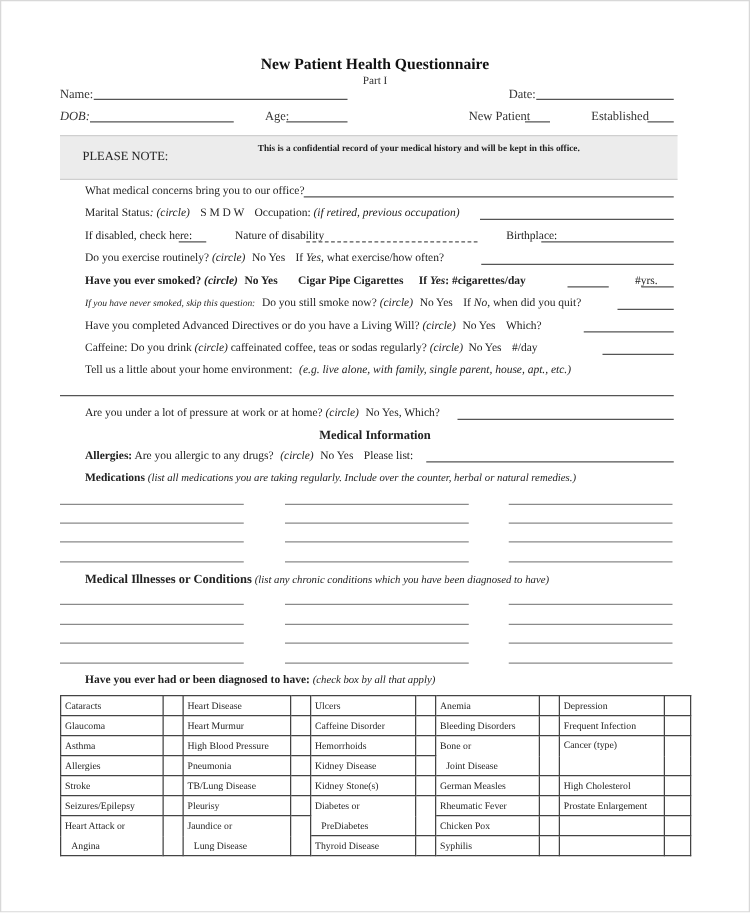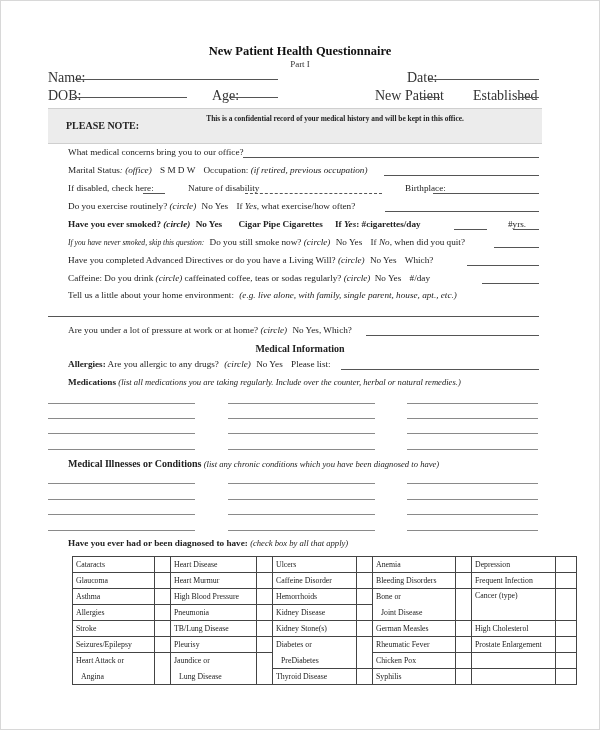--- a/index.html
+++ b/index.html
@@ -2,69 +2,69 @@
 <html><head>
 <meta charset="utf-8">
 <style>
   html, body { margin:0; padding:0; }
   body { width:600px; height:730px; background:#fff; position:relative; overflow:hidden;
          font-family:"Liberation Serif", serif; color:#222; }
   .frame { position:absolute; left:0; top:0; width:598px; height:728px; border:1px solid #d8d8d8; }
   .abs { position:absolute; white-space:nowrap; }
   .title { left:0; width:600px; text-align:center; top:44px; font-size:12.5px; font-weight:bold; color:#111; }
   .subtitle { left:0; width:600px; text-align:center; top:59px; font-size:9px; color:#333; }
-  .sm { font-size:14px; color:#333; }
+  .sm { font-size:10px; color:#333; }
   .line { position:absolute; height:0; border-bottom:1px solid #555; }
   .gline { position:absolute; height:0; border-bottom:1px solid #8a8a8a; }
   .note { position:absolute; left:48px; top:108px; width:494px; height:34px; background:#ececec; border-top:1px solid #cfcfcf; border-bottom:1px solid #cfcfcf; }
-  .note-label { position:absolute; left:18px; top:11px; font-size:10px; font-weight:bold; color:#222; }
+  .note-label { position:absolute; left:18px; top:11px; font-size:10px; font-weight:normal; color:#222; }
   .note-l1 { position:absolute; left:112px; top:5px; width:350px; text-align:center; font-size:7.4px; font-weight:bold; color:#222; }
   .note-l2 { position:absolute; left:112px; top:19px; width:370px; text-align:center; font-size:7.4px; font-weight:bold; color:#222; }
   .q { font-size:9.2px; color:#222;margin-left:20px; }
   .q i { font-style:italic; }
   .sect { left:0; width:600px; text-align:center; font-size:10px; font-weight:bold; color:#222; }
   .bold { font-weight:bold; }
   table.cond { position:absolute; left:48px; top:556px; border-collapse:collapse; width:504px; table-layout:fixed; }
   table.cond td { border:1px solid #444; font-size:7.8px; color:#222; height:15px; padding:0 0 0 3px; vertical-align:middle; white-space:nowrap; overflow:hidden; }
   table.cond td.box { padding:0; }
-  table.cond { border:1.5px solid #444;margin-left:24px; }
+  table.cond { border:1.5px solid #444; }
   .indent { padding-left:8px !important; }
 </style>
 </head>
 <body>
 
 <div class="frame"></div>
 
 <div class="abs title">New Patient Health Questionnaire</div>
 <div class="abs subtitle">Part I</div>
 
 <div class="abs sm" style="left:48px;top:70px;">Name:</div>
 <div class="line" style="left:75px;top:79px;width:203px;"></div>
 <div class="abs sm" style="left:407px;top:70px;">Date:</div>
 <div class="line" style="left:429px;top:79px;width:110px;"></div>
 
-<div class="abs sm" style="left:48px;top:88px;">DOB:</div>
+<div class="abs sm" style="left:48px;top:88px;font-style:italic;">DOB:</div>
 <div class="line" style="left:72px;top:97px;width:115px;"></div>
 <div class="abs sm" style="left:212px;top:88px;">Age:</div>
 <div class="line" style="left:229px;top:97px;width:49px;"></div>
 <div class="abs sm" style="left:375px;top:88px;">New Patient</div>
 <div class="line" style="left:420px;top:97px;width:20px;"></div>
 <div class="abs sm" style="left:473px;top:88px;">Established</div>
 <div class="line" style="left:518px;top:97px;width:21px;"></div>
 
 <div class="note">
   <div class="note-label">PLEASE NOTE:</div>
   <div class="note-l1">This is a confidential record of your medical history and will be kept in this office.</div>
 </div>
 
 <div class="abs q" style="left:48px;top:147px;">What medical concerns bring you to our office?</div>
 <div class="line" style="left:243px;top:157px;width:296px;"></div>
 
 <div class="abs q" style="left:48px;top:165px;">
-  <span>Marital Status</span><i>: (office)</i>
+  <span>Marital Status</span><i>: (circle)</i>
   <span style="margin-left:6px;">S   M   D   W</span>
   <span style="margin-left:6px;">Occupation:</span>
   <i>(if retired, previous occupation)</i>
 </div>
 <div class="line" style="left:384px;top:175px;width:155px;"></div>
 
 <div class="abs q" style="left:48px;top:183px;">If disabled, check here:</div>
 <div class="line" style="left:143px;top:193px;width:22px;"></div>
 <div class="abs q" style="left:168px;top:183px;">Nature of disability</div>
 <div class="line" style="left:245px;top:193px;width:137px;border-bottom-style:dashed;"></div>

